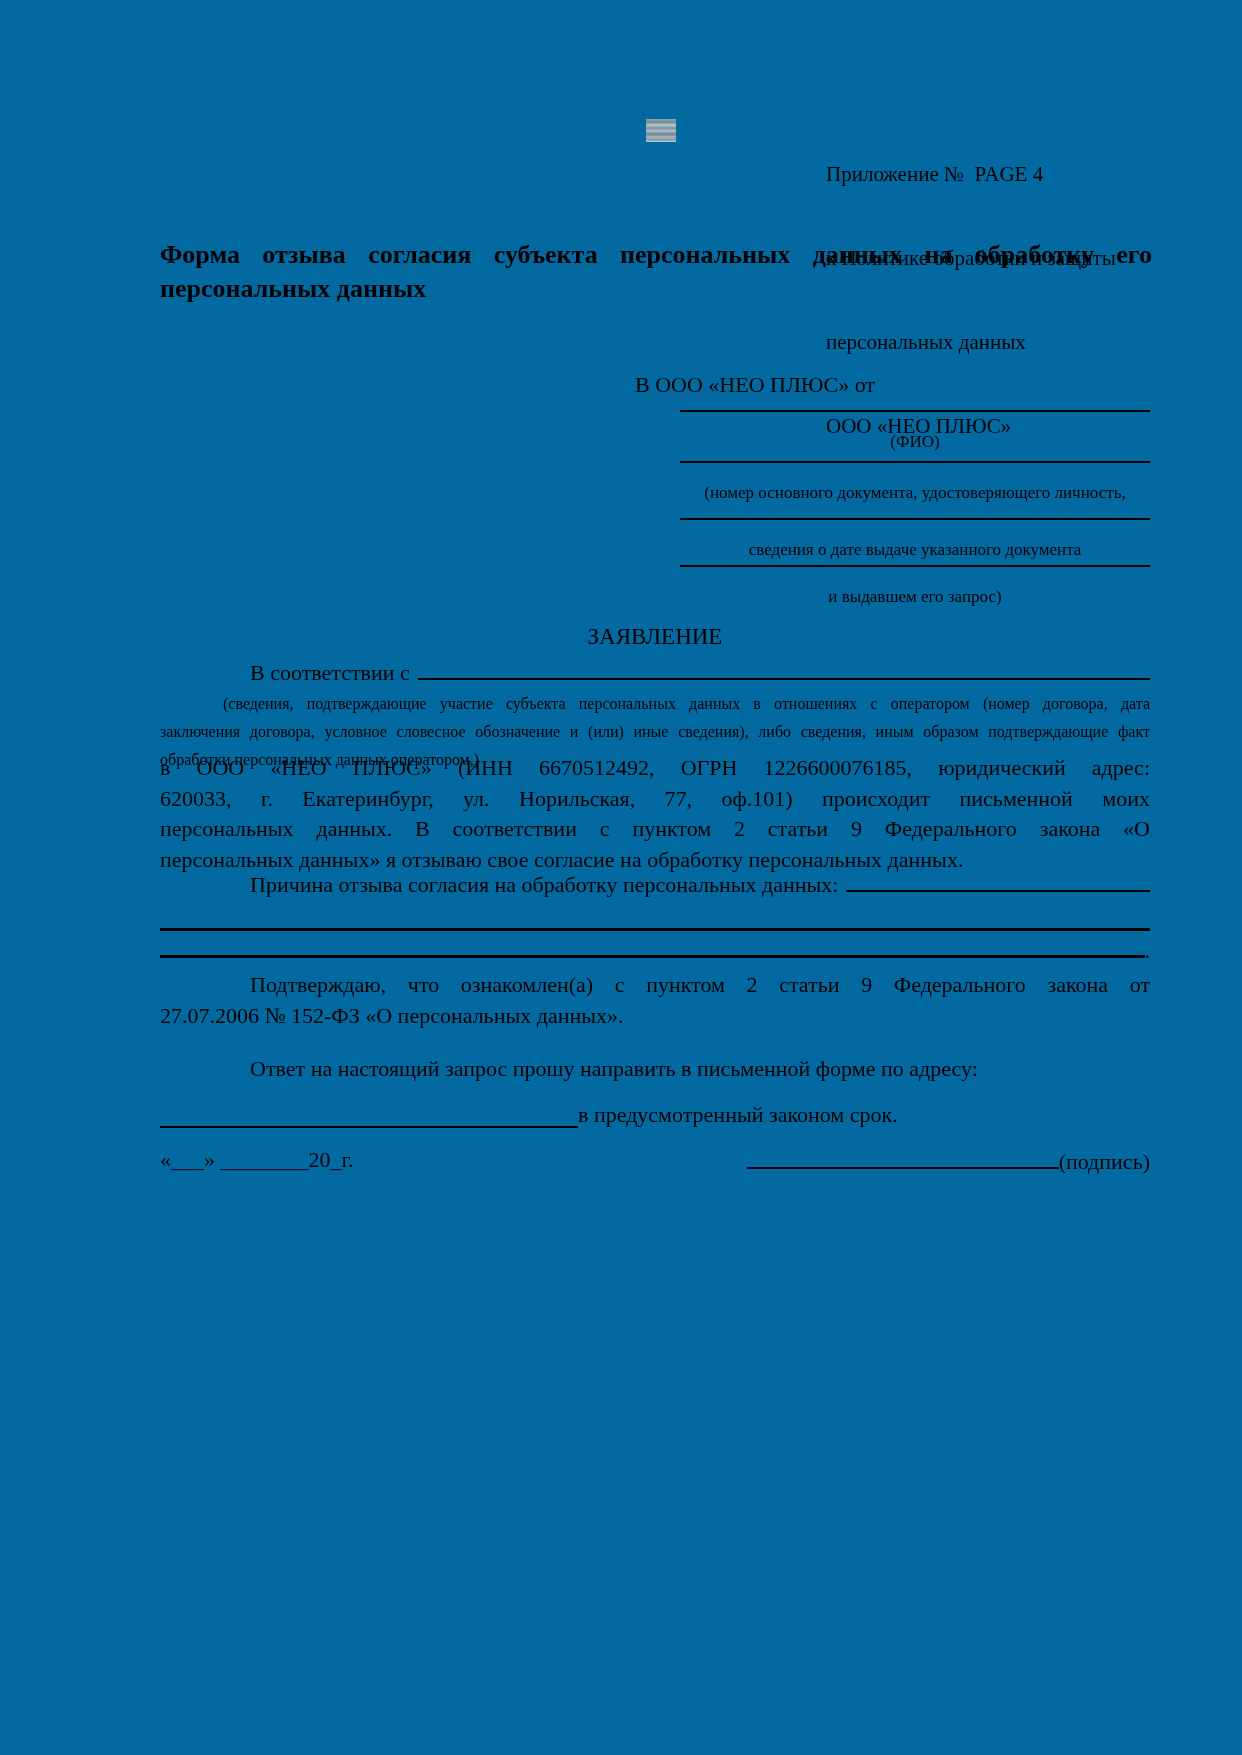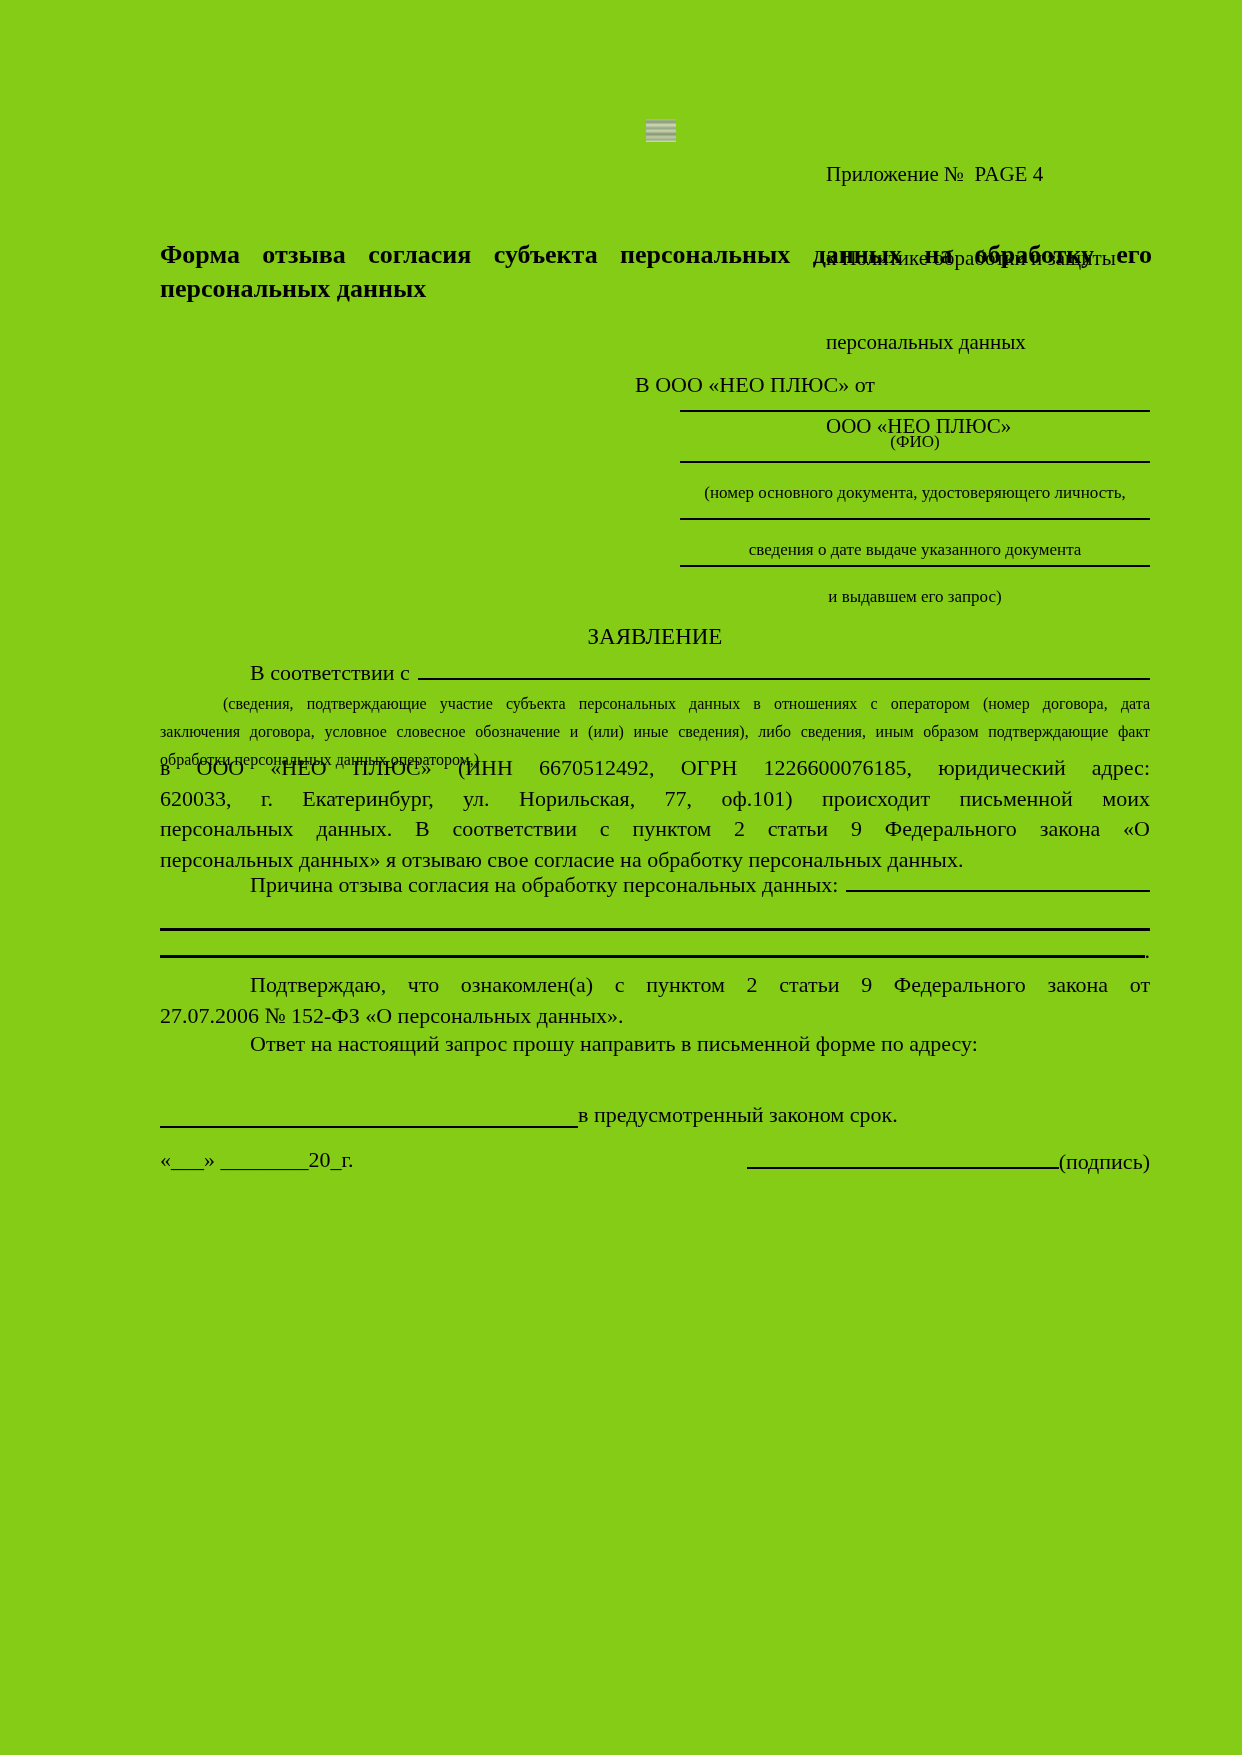--- a/index.html
+++ b/index.html
@@ -1,19 +1,19 @@
 <!DOCTYPE html>
 <html lang="ru"><head>
 <meta charset="utf-8">
 <style>
   html,body{margin:0;padding:0;background:#fff;}
   .page{
     position:relative;
     width:1242px;height:1755px;
-    background:#84cc16;color:#000;
+    background:#0369a1;color:#000;
     font-family:"Liberation Serif","DejaVu Serif",serif;
     overflow:hidden;
   }
   .abs{position:absolute;}
 
   
   .embedded-icon{
     left:646px;top:119px;width:30px;height:23px;
     background:linear-gradient(180deg,#b9b9b9 0%,#8f8f8f 14%,#e2e2e2 26%,#9c9c9c 40%,#d8d8d8 52%,#888 66%,#cdcdcd 78%,#a5a5a5 90%,#e6e6e6 100%);
     filter:blur(0.6px);opacity:.8;
@@ -56,21 +56,21 @@
   .reason .txt{padding-left:90px;white-space:nowrap;}
 
   .rule{left:160px;width:990px;}
   .rule1{top:910px;height:18px;border-bottom:3px solid #000;}
   .rule2{top:938px;font-size:22px;}
   .rule2 .fill{margin-left:0;border-bottom-width:3px;margin-bottom:5px;}
 
   .confirm{left:160px;top:970px;width:990px;font-size:22px;line-height:30.5px;}
   .confirm .l1{padding-left:90px;}
 
-  .reply{left:160px;top:1031px;width:990px;font-size:22px;}
+  .reply{left:160px;top:1056px;width:990px;font-size:22px;}
   .reply .l1{padding-left:90px;}
   .addr{left:160px;top:1100px;width:990px;font-size:22px;}
   .addr .ul{display:inline-block;width:418px;border-bottom:2px solid #000;height:26px;vertical-align:bottom;}
 
   .signrow{left:160px;top:1145px;width:990px;font-size:22px;display:flex;justify-content:space-between;align-items:center;}
   .sig-group{display:flex;align-items:baseline;}
   .sig-line{display:inline-block;width:312px;border-bottom:2px solid #000;height:22px;}
 </style>
 </head>
 <body>

